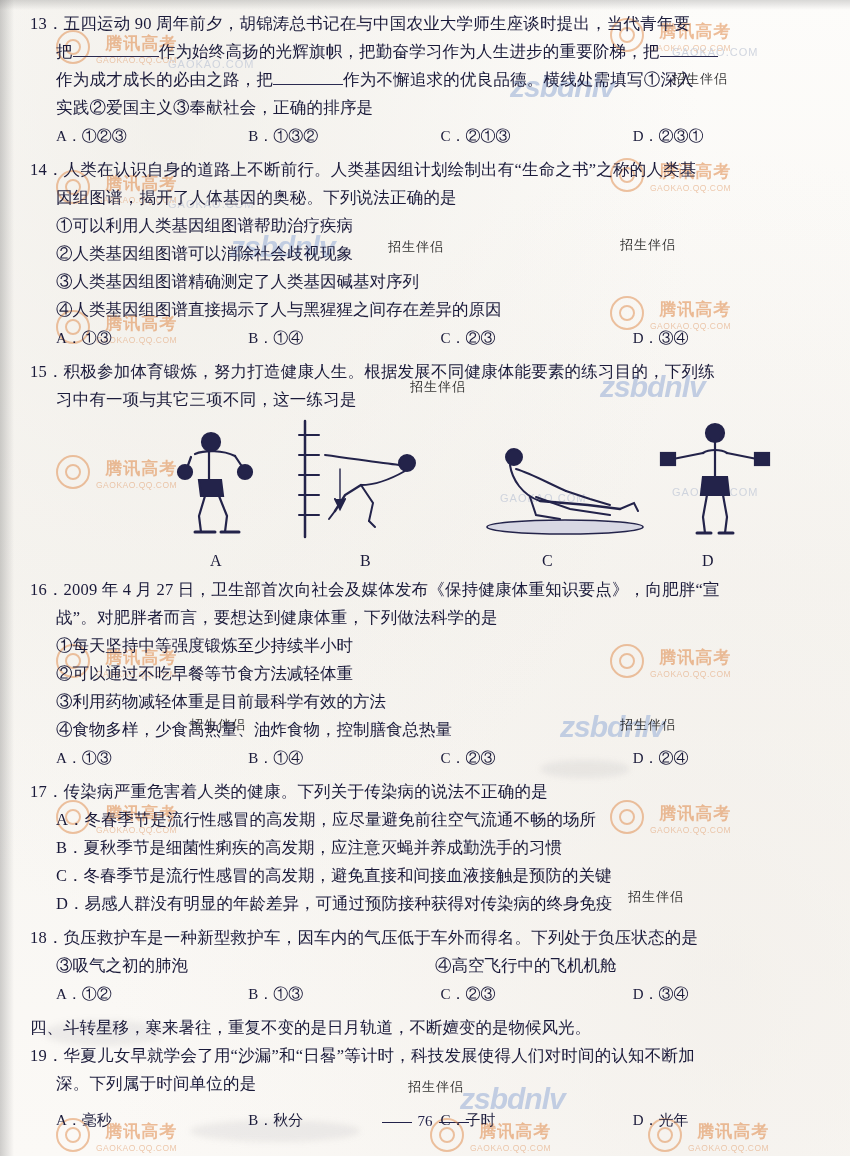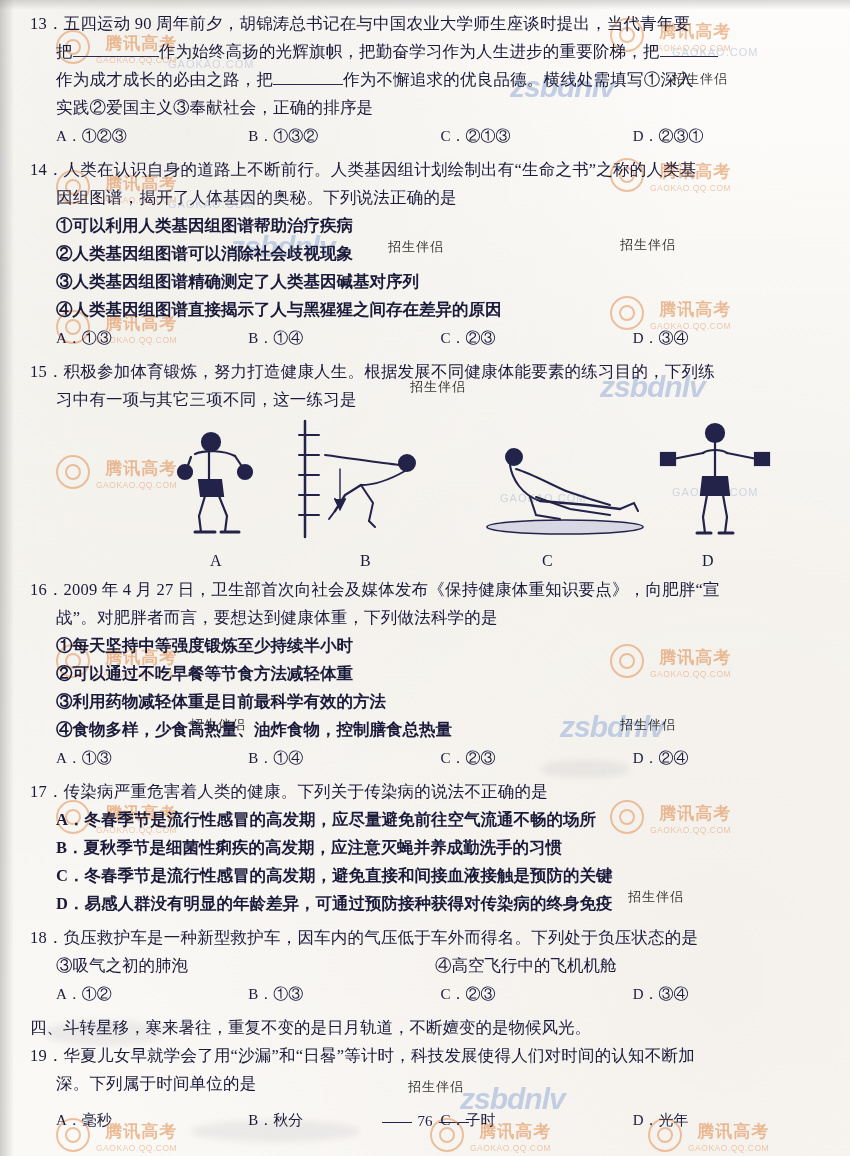--- a/index.html
+++ b/index.html
@@ -66,21 +66,20 @@
     padding-left: 26px;
     gap: 11px;
   }
   .opts > div {
     width: 25%;
   }
   .choice-list > div {
     font-size: 16.5px;
     line-height: 28px;
     padding-left: 26px;
-    font-weight: bold;
   }
   .sub-two {
     display: flex;
     font-size: 16.5px;
     line-height: 28px;
     padding-left: 26px;
   }
   .sub-two > div { width: 50%; }
   .section-head {
     font-size: 16.5px;

